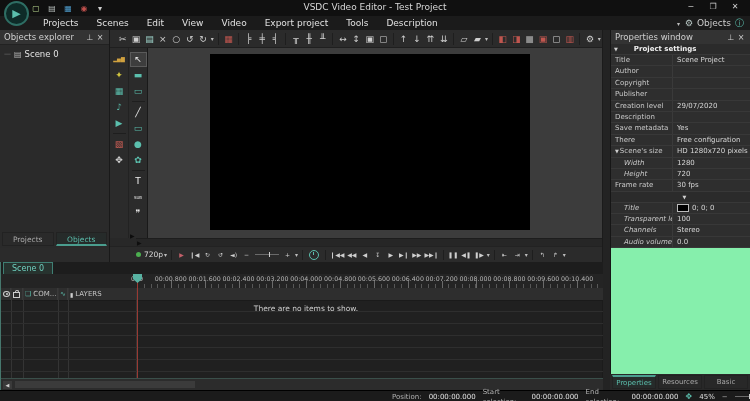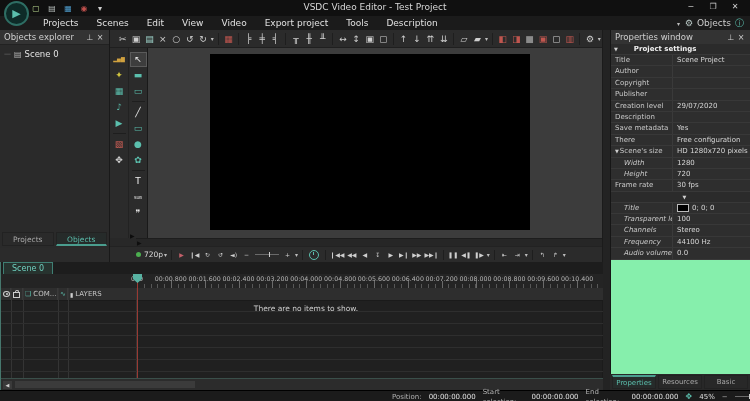--- a/index.html
+++ b/index.html
@@ -371,24 +371,20 @@
         </div>
         <div class="prow">
           <span class="plabel ind">Transparent level</span>
           <span class="pvalue">100</span>
         </div>
         <div class="prow">
           <span class="plabel ind">Channels</span>
           <span class="pvalue">Stereo</span>
         </div>
         <div class="prow">
-          <span class="plabel ind">Frequency</span>
-          <span class="pvalue">44100 Hz</span>
-        </div>
-        <div class="prow">
           <span class="plabel ind">Audio volume (dB</span>
           <span class="pvalue">0.0</span>
         </div>
       </div>
   </div>
   <div id="right-tabs" class="abs">
     <span class="rtab active">Properties ...</span>
     <span class="rtab">Resources ...</span>
     <span class="rtab">Basic effect...</span>
   </div>

